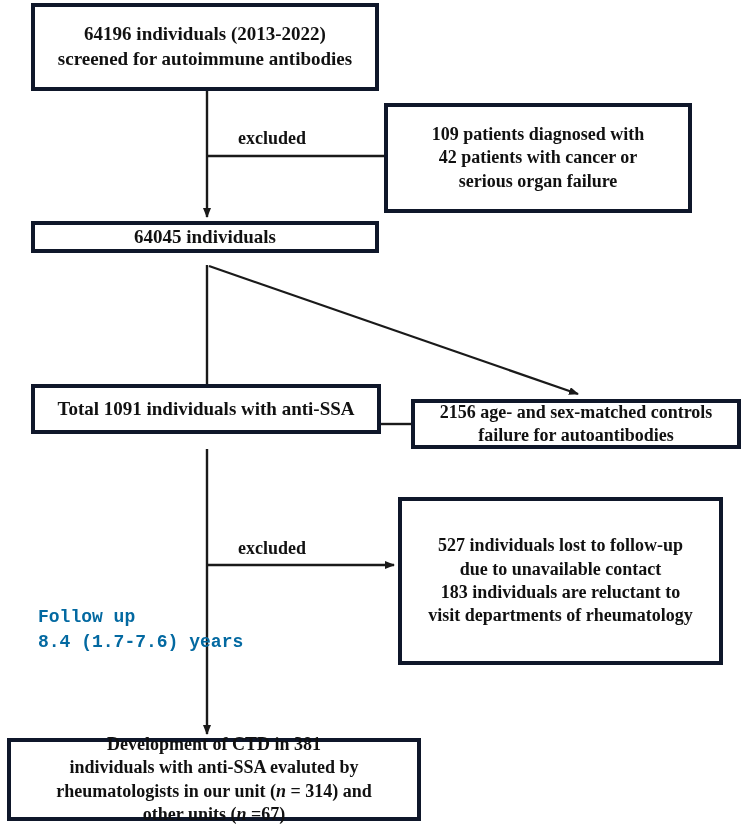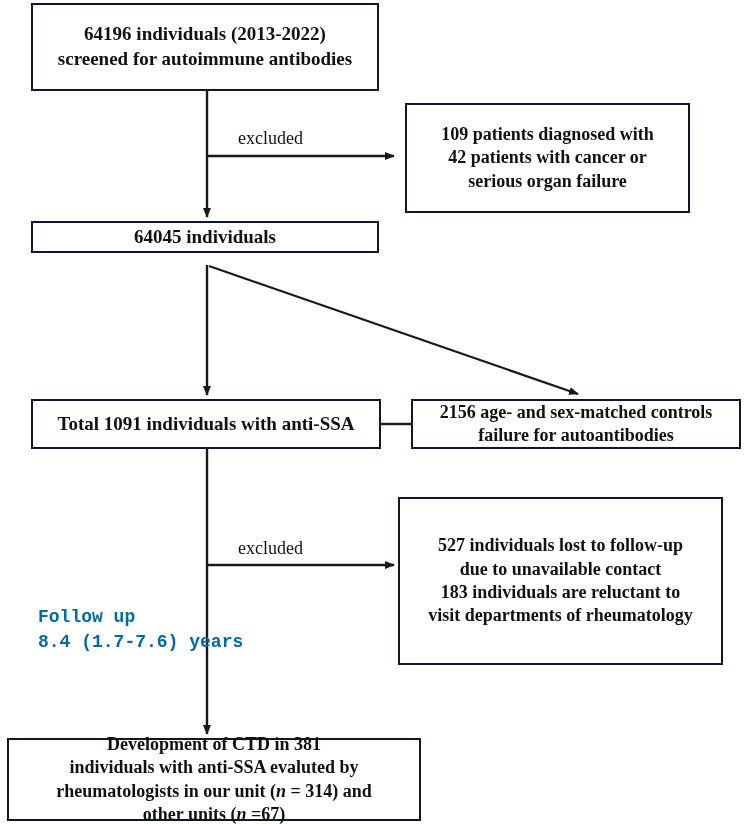--- a/index.html
+++ b/index.html
@@ -11,37 +11,37 @@
     position: relative;
     width: 750px;
     height: 824px;
     background: #ffffff;
     font-family: "Liberation Serif", "DejaVu Serif", serif;
     overflow: hidden;
   }
   .node {
     position: absolute;
     box-sizing: border-box;
-    border: 2px solid #0f172a;
+    border: 4px solid #0f172a;
     background: #ffffff;
     display: flex;
     flex-direction: column;
     align-items: center;
     justify-content: center;
     text-align: center;
     font-weight: bold;
     color: #111111;
     line-height: 1.30;
     z-index: 3;
   }
   .node .ln { display: block; white-space: nowrap; }
   .edge-label {
     position: absolute;
     font-family: "Liberation Serif", "DejaVu Serif", serif;
-    font-weight: normal;
+    font-weight: bold;
     color: #111111;
     white-space: nowrap;
     z-index: 4;
   }
   .free-label {
     position: absolute;
     font-family: Liberation Mono, monospace;
     font-weight: bold;
     color: #0369a1;
     line-height: 1.38;
@@ -52,23 +52,23 @@
     position: absolute;
     left: 0; top: 0;
     width: 750px;
     height: 824px;
     z-index: 1;
   }
   em.nvar { font-style: italic; font-weight: bold; }
 
   
   #node-screened   { left: 31px;  top: 3px;   width: 348px; height: 88px;  font-size: 19px; }
-  #node-excluded1  { left: 405px; top: 103px; width: 285px; height: 110px; font-size: 18px; }
+  #node-excluded1  { left: 384px; top: 103px; width: 308px; height: 110px; font-size: 18px; }
   #node-total64045 { left: 31px;  top: 221px; width: 348px; height: 32px;  font-size: 19px; }
-  #node-antissa    { left: 31px;  top: 399px; width: 350px; height: 50px;  font-size: 19px; }
+  #node-antissa    { left: 31px;  top: 384px; width: 350px; height: 50px;  font-size: 19px; }
   #node-controls   { left: 411px; top: 399px; width: 330px; height: 50px;  font-size: 18px; }
   #node-excluded2  { left: 398px; top: 497px; width: 325px; height: 168px; font-size: 18px; }
   #node-outcome    { left: 7px;   top: 738px; width: 414px; height: 83px;  font-size: 18px; }
 
   #label-excluded-1 { left: 238px; top: 128px; font-size: 18px; }
   #label-excluded-2 { left: 238px; top: 538px; font-size: 18px; }
   #label-followup   { left: 38px;  top: 605px; font-size: 18px; }
 </style>
 </head>
 <body>

